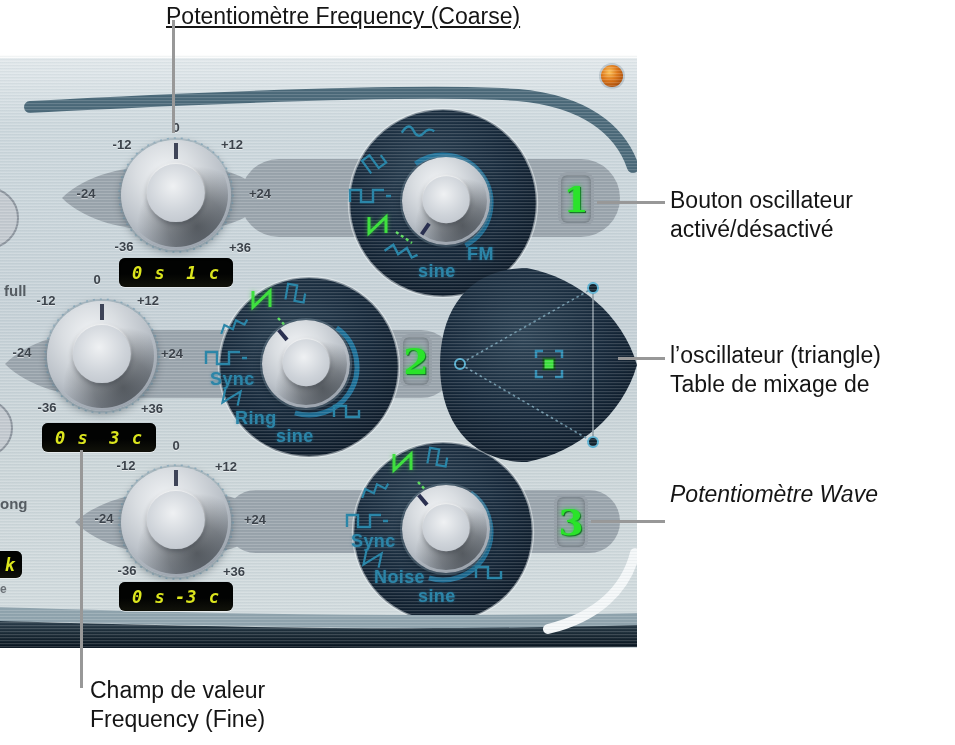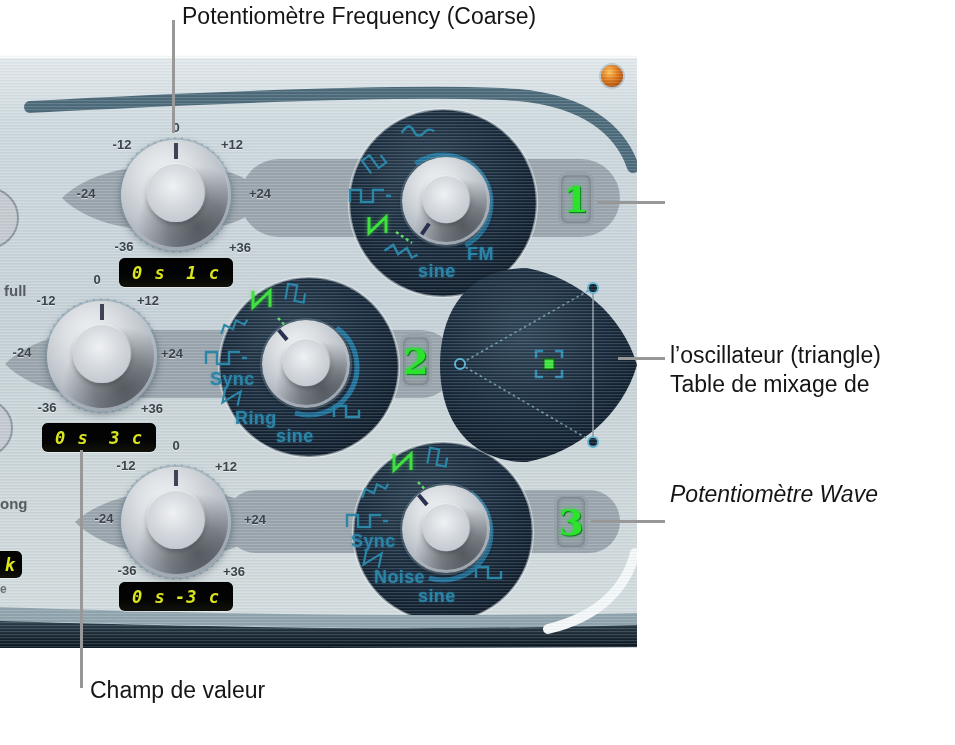--- a/index.html
+++ b/index.html
@@ -290,32 +290,37 @@
     <div class="knob wave" style="left:402px;top:430px;width:88px;height:88px;">
       <div class="kshadow"></div>
       <div class="kinner"></div>
       <div class="kptr" style="transform:rotate(-40deg) translateY(-36px);"></div>
     </div>
     <div class="oscbtn" style="left:554px;top:439px;width:34px;height:56px;">
       <span>3</span>
     </div>
   </div>
 
-  <div class="callout" style="left:182px;top:2px;">Potentiomètre Frequency (Coarse)</div>
+  <div class="callout" style="left:166px;top:2px;text-decoration:underline;">Potentiomètre Frequency (Coarse)</div>
   <div class="cl-line" style="left:172px;top:20px;width:3px;height:113px;"></div>
 
+  <div class="callout" style="left:670px;top:186px;">
+    <div>Bouton oscillateur</div>
+    <div>activé/désactivé</div>
+  </div>
   <div class="cl-line" style="left:597px;top:201px;width:68px;height:3px;"></div>
 
   <div class="callout" style="left:670px;top:341px;">
     <div>l’oscillateur (triangle)</div>
     <div>Table de mixage de</div>
   </div>
   <div class="cl-line" style="left:618px;top:357px;width:47px;height:3px;"></div>
 
   <div class="callout" style="left:670px;top:480px;font-style:italic;">Potentiomètre Wave</div>
   <div class="cl-line" style="left:591px;top:520px;width:74px;height:3px;"></div>
 
   <div class="callout" style="left:90px;top:676px;">
     <div>Champ de valeur</div>
+    <div>Frequency (Fine)</div>
   </div>
   <div class="cl-line" style="left:80px;top:450px;width:3px;height:238px;"></div>
 
 </div>
 
 </body></html>

